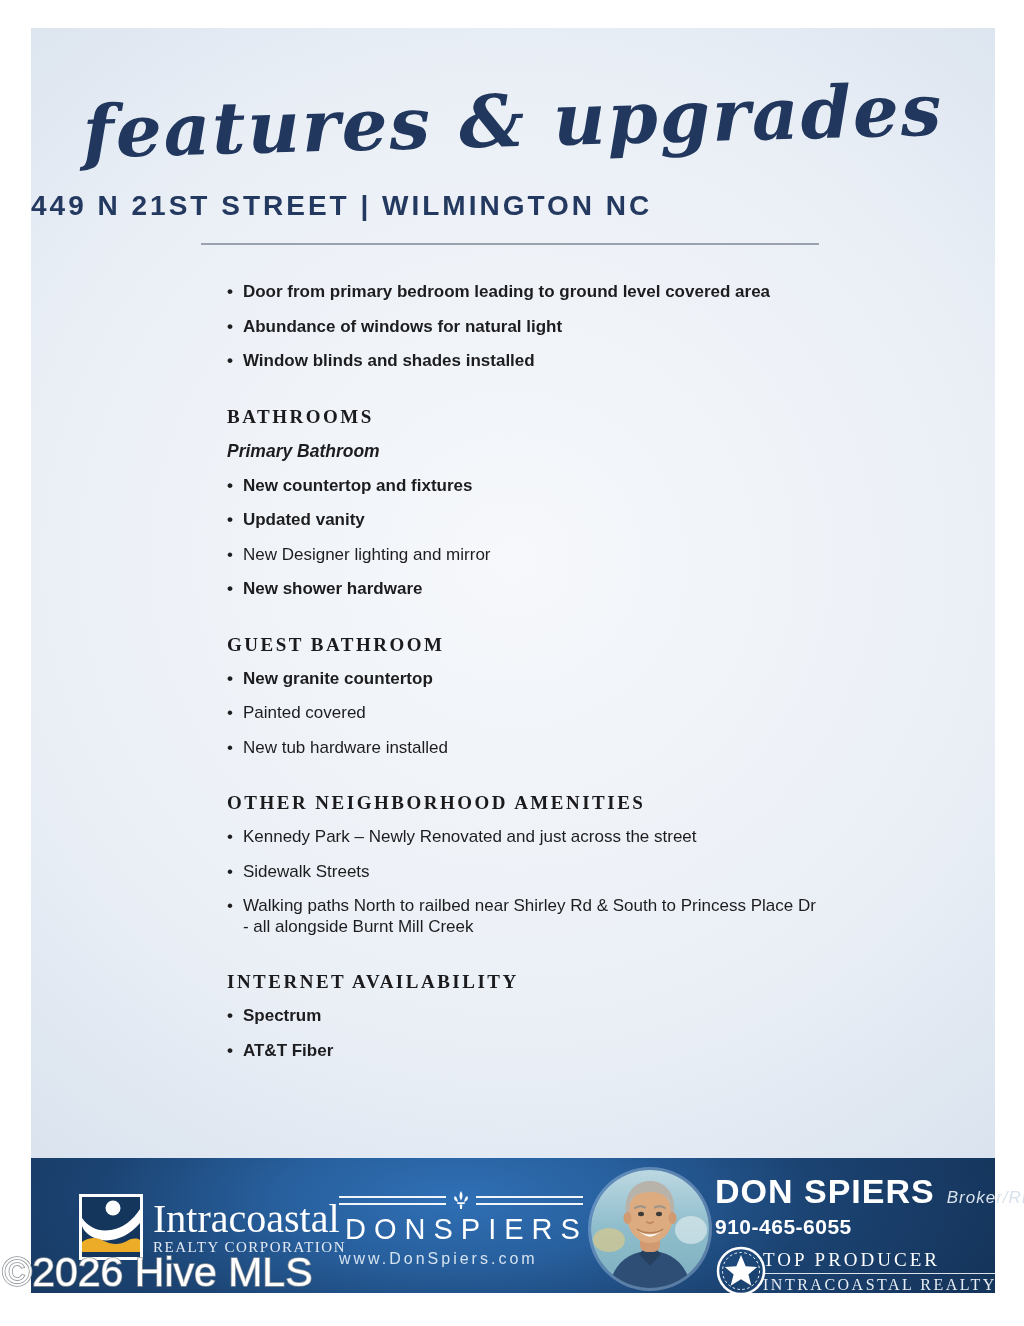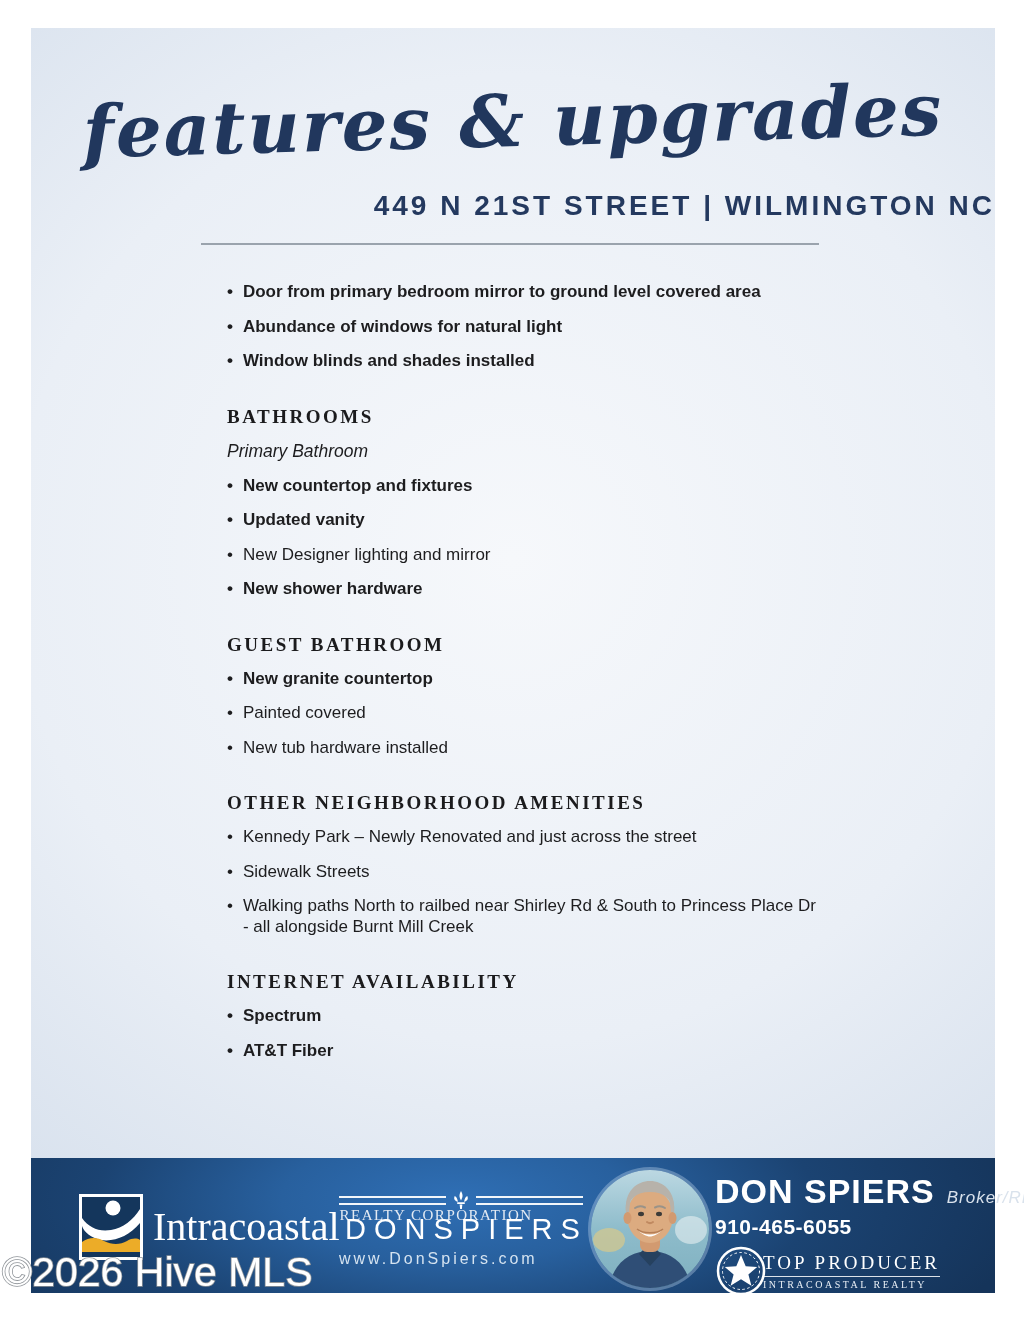--- a/index.html
+++ b/index.html
@@ -10,77 +10,77 @@
   .page{
     position:absolute;left:31px;top:28px;width:964px;height:1265px;
     background:radial-gradient(ellipse 115% 85% at 50% 42%, #f6f8fb 0%, #eaeff6 45%, #d5dfec 78%, #c7d3e4 100%);
   }
   .script-title{
     position:absolute;top:50px;left:0;width:100%;text-align:center;
     font-family:"DejaVu Serif", serif;font-style:italic;font-weight:bold;
     font-size:72px;color:#21375d;transform:rotate(-1.5deg);letter-spacing:2px;
   }
   .address{
-    position:absolute;top:162px;left:0;width:100%;text-align:right;
+    position:absolute;top:162px;left:0;width:100%;text-align:left;
     font-size:28px;font-weight:bold;letter-spacing:3px;color:#24395f;
   }
   .divider{position:absolute;top:215px;left:170px;width:618px;height:2px;background:#9aa3ad;}
   .content{position:absolute;left:196px;top:254px;width:600px;color:#1d1d1f;font-size:17px;}
   .sec-header{font-size:19px;font-weight:bold;letter-spacing:2.5px;line-height:21px;margin:34px 0 14px;color:#1b1b1d;font-family:Liberation Serif, serif;}
-  .sec-sub{font-size:17.5px;font-weight:normal;font-style:italic;line-height:21px;margin:0 0 14px;}
+  .sec-sub{font-size:17.5px;font-weight:bold;font-style:italic;line-height:21px;margin:0 0 14px;}
   .item{display:flex;gap:10px;line-height:20.5px;margin-bottom:14px;}
   .item .bullet{flex:0 0 auto;}
   .item .item-text{max-width:578px;}
   .item.bold{font-weight:bold;}
 
   .footer{
     position:absolute;left:0;right:0;bottom:0;height:135px;
     background:radial-gradient(ellipse 60% 160% at 44% 30%, #2f6fb5 0%, #28609e 30%, #1b4372 62%, #15345a 100%);
   }
   
   .ic-block{position:absolute;left:48px;top:36px;display:flex;align-items:center;gap:10px;color:#fff;}
-  .ic-text{display:flex;flex-direction:row;}
+  .ic-text{display:flex;flex-direction:column;}
   .ic-name{font-family:"Liberation Serif", serif;font-size:40px;line-height:40px;}
   .ic-tag{font-family:"Liberation Serif", serif;font-size:15px;letter-spacing:1.5px;color:#e3eaf3;margin-top:0px;}
   
   .ds-block{position:absolute;left:308px;width:244px;top:32px;color:#fff;}
   .ds-orn{display:flex;align-items:center;gap:7px;height:20px;}
   .ds-line{flex:1;height:5px;border-top:2px solid #f2f6fa;border-bottom:2px solid #f2f6fa;}
   .ds-name{font-size:29px;letter-spacing:8px;margin-top:3px;font-weight:400;padding-left:6px;}
   .ds-url{font-size:16px;letter-spacing:3px;color:#d5e3f0;margin-top:4px;font-weight:normal;}
   
   .headshot{position:absolute;left:560px;top:12px;width:118px;height:118px;border-radius:50%;
     overflow:hidden;box-shadow:0 0 0 3px rgba(200,222,242,.35);}
   
   .agent{position:absolute;left:684px;top:14px;color:#fff;white-space:nowrap;}
   .agent-row1{display:flex;align-items:baseline;}
   .agent-name{font-size:34px;font-weight:bold;letter-spacing:1px;}
   .agent-title{font-size:17px;font-style:italic;color:#d9e2ec;margin-left:12px;letter-spacing:1px;}
   .agent-phone{font-size:21px;font-weight:bold;margin-top:4px;letter-spacing:0.5px;}
   .badge{display:flex;align-items:center;margin-top:6px;}
   .badge-text{margin-left:-4px;font-family:"Liberation Serif", serif;}
   .badge-l1{font-size:19px;letter-spacing:3px;border-bottom:1px solid rgba(255,255,255,.85);padding-bottom:2px;}
-  .badge-l2{font-size:10px;letter-spacing:2.5px;margin-top:2px;color:#e8eef5;}
+  .badge-l2{font-size:16px;letter-spacing:2.5px;margin-top:2px;color:#e8eef5;}
   
   .watermark{position:absolute;left:0;top:1244px;}
 </style>
 </head>
 <body>
 
 <div class="canvas">
   <div class="page">
 
     <div class="script-title">features &amp; upgrades</div>
     <div class="address">449 N 21ST STREET | WILMINGTON NC</div>
     <div class="divider"></div>
 
     <div class="content" id="sections">
         <div class="item bold">
           <span class="bullet">•</span>
-          <span class="item-text">Door from primary bedroom mirror to ground level covered area</span>
+          <span class="item-text">Door from primary bedroom leading to ground level covered area</span>
         </div>
         <div class="item bold">
           <span class="bullet">•</span>
           <span class="item-text">Abundance of windows for natural light</span>
         </div>
         <div class="item bold">
           <span class="bullet">•</span>
           <span class="item-text">Window blinds and shades installed</span>
         </div>
         <div class="sec-header">BATHROOMS</div>

